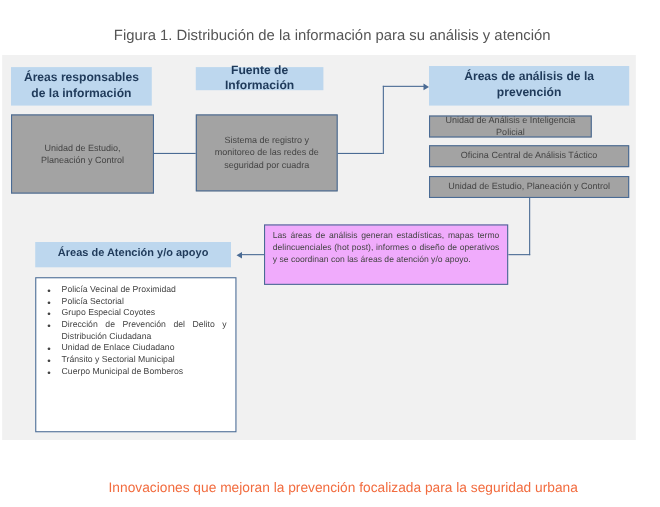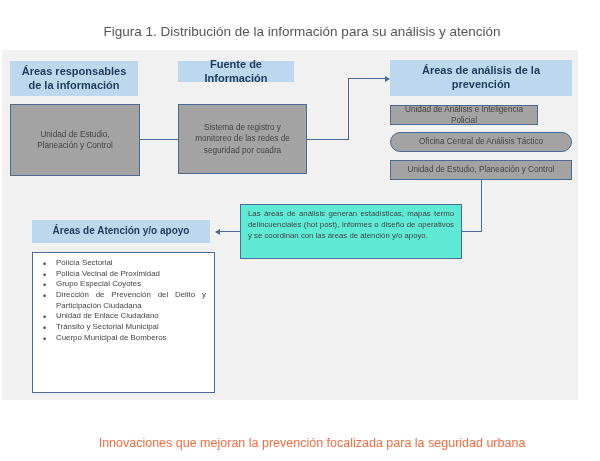--- a/index.html
+++ b/index.html
@@ -6,21 +6,21 @@
   body { width:600px; height:461px; background:#ffffff; position:relative; overflow:hidden; font-family:"Liberation Sans", "DejaVu Sans", sans-serif; color:#333; }
   .fig-title { position:absolute; top:24px; left:2px; width:600px; text-align:center; font-size:13.5px; color:#555; }
   .panel { position:absolute; left:2px; top:50px; width:576px; height:350px; background:#f1f1f1; }
   .hdr { position:absolute; background:#bdd7ee; color:#1f3a5a; font-weight:bold; font-size:11px; text-align:center; display:flex; align-items:center; justify-content:center; line-height:1.25; box-sizing:border-box; padding:2px 6px; }
   .box { position:absolute; background:#a3a3a3; border:1.3px solid #4a6b94; box-sizing:border-box; font-size:8.2px; color:#444; text-align:center; display:flex; flex-direction:row; align-items:center; justify-content:center; line-height:1.35; }
   .box p { margin:0; }
   .gap { height:8px; }
   .line { position:absolute; background:#4a6b94; }
   .arrow-r { position:absolute; width:0; height:0; border-top:3px solid transparent; border-bottom:3px solid transparent; border-left:5px solid #4a6b94; }
   .arrow-l { position:absolute; width:0; height:0; border-top:3px solid transparent; border-bottom:3px solid transparent; border-right:5px solid #4a6b94; }
-  .note { position:absolute; background:#5eead4; border:1.3px solid #4a6b94; box-sizing:border-box; font-size:7.8px; color:#444; text-align:justify; padding:4px 7px; line-height:1.4; }
+  .note { position:absolute; background:#f0abfc; border:1.3px solid #4a6b94; box-sizing:border-box; font-size:7.8px; color:#444; text-align:justify; padding:4px 7px; line-height:1.4; }
   .list { position:absolute; background:#fff; border:1.3px solid #4a6b94; box-sizing:border-box; padding:5px 8px 4px 8px; font-size:7.9px; color:#444; }
   .list ul { margin:0; padding:0; list-style:none; }
   .list li { position:relative; padding-left:15px; line-height:1.35; text-align:justify; }
   .list li::before { content:"\2022"; position:absolute; left:2px; top:0; font-size:9px; color:#444; }
   .footer { position:absolute; top:436px; left:12px; width:600px; text-align:center; font-size:12.5px; color:#f26c3f; }
 </style>
 </head>
 <body>
 
 <div class="fig-title">Figura 1. Distribución de la información para su análisis y atención</div>
@@ -42,41 +42,41 @@
 
 <div class="line" style="left:307px; top:139px; width:41px; height:1.3px;"></div>
 <div class="line" style="left:348px; top:78px; width:1.3px; height:62px;"></div>
 <div class="line" style="left:348px; top:78px; width:38px; height:1.3px;"></div>
 <div class="arrow-r" style="left:385px; top:75.5px;"></div>
 
 <div class="hdr" style="left:390px; top:60px; width:182px; height:36px;">Áreas de análisis de la prevención</div>
 <div class="box" style="left:390px; top:105px; width:148px; height:20px;">
   <p>Unidad de Análisis e Inteligencia Policial</p>
 </div>
-<div class="box" style="left:390px; top:132px; width:182px; height:20px;border-radius:10px;">
+<div class="box" style="left:390px; top:132px; width:182px; height:20px;">
   <p>Oficina Central de Análisis Táctico</p>
 </div>
 <div class="box" style="left:390px; top:160px; width:182px; height:20px;">
   <p>Unidad de Estudio, Planeación y Control</p>
 </div>
 
 <div class="line" style="left:481px; top:180px; width:1.3px; height:52px;"></div>
 <div class="line" style="left:462px; top:231px; width:20px; height:1.3px;"></div>
 
 <div class="note" style="left:240px; top:204px; width:222px; height:55px;">Las áreas de análisis generan estadísticas, mapas termo delincuenciales (hot post), informes o diseño de operativos y se coordinan con las áreas de atención y/o apoyo.</div>
 
 <div class="line" style="left:220px; top:231px; width:20px; height:1.3px;"></div>
 <div class="arrow-l" style="left:215px; top:228.5px;"></div>
 
 <div class="hdr" style="left:32px; top:220px; width:178px; height:23px; font-size:10px;">Áreas de Atención y/o apoyo</div>
 <div class="list" style="left:32px; top:252px; width:183px; height:141px;">
   <ul>
+    <li>Policía Vecinal de Proximidad</li>
     <li>Policía Sectorial</li>
-    <li>Policía Vecinal de Proximidad</li>
     <li>Grupo Especial Coyotes</li>
-    <li>Dirección de Prevención del Delito y Participación Ciudadana</li>
+    <li>Dirección de Prevención del Delito y Distribución Ciudadana</li>
     <li>Unidad de Enlace Ciudadano</li>
     <li>Tránsito y Sectorial Municipal</li>
     <li>Cuerpo Municipal de Bomberos</li>
   </ul>
 </div>
 
 <div class="footer">Innovaciones que mejoran la prevención focalizada para la seguridad urbana</div>
 
 </body></html>

